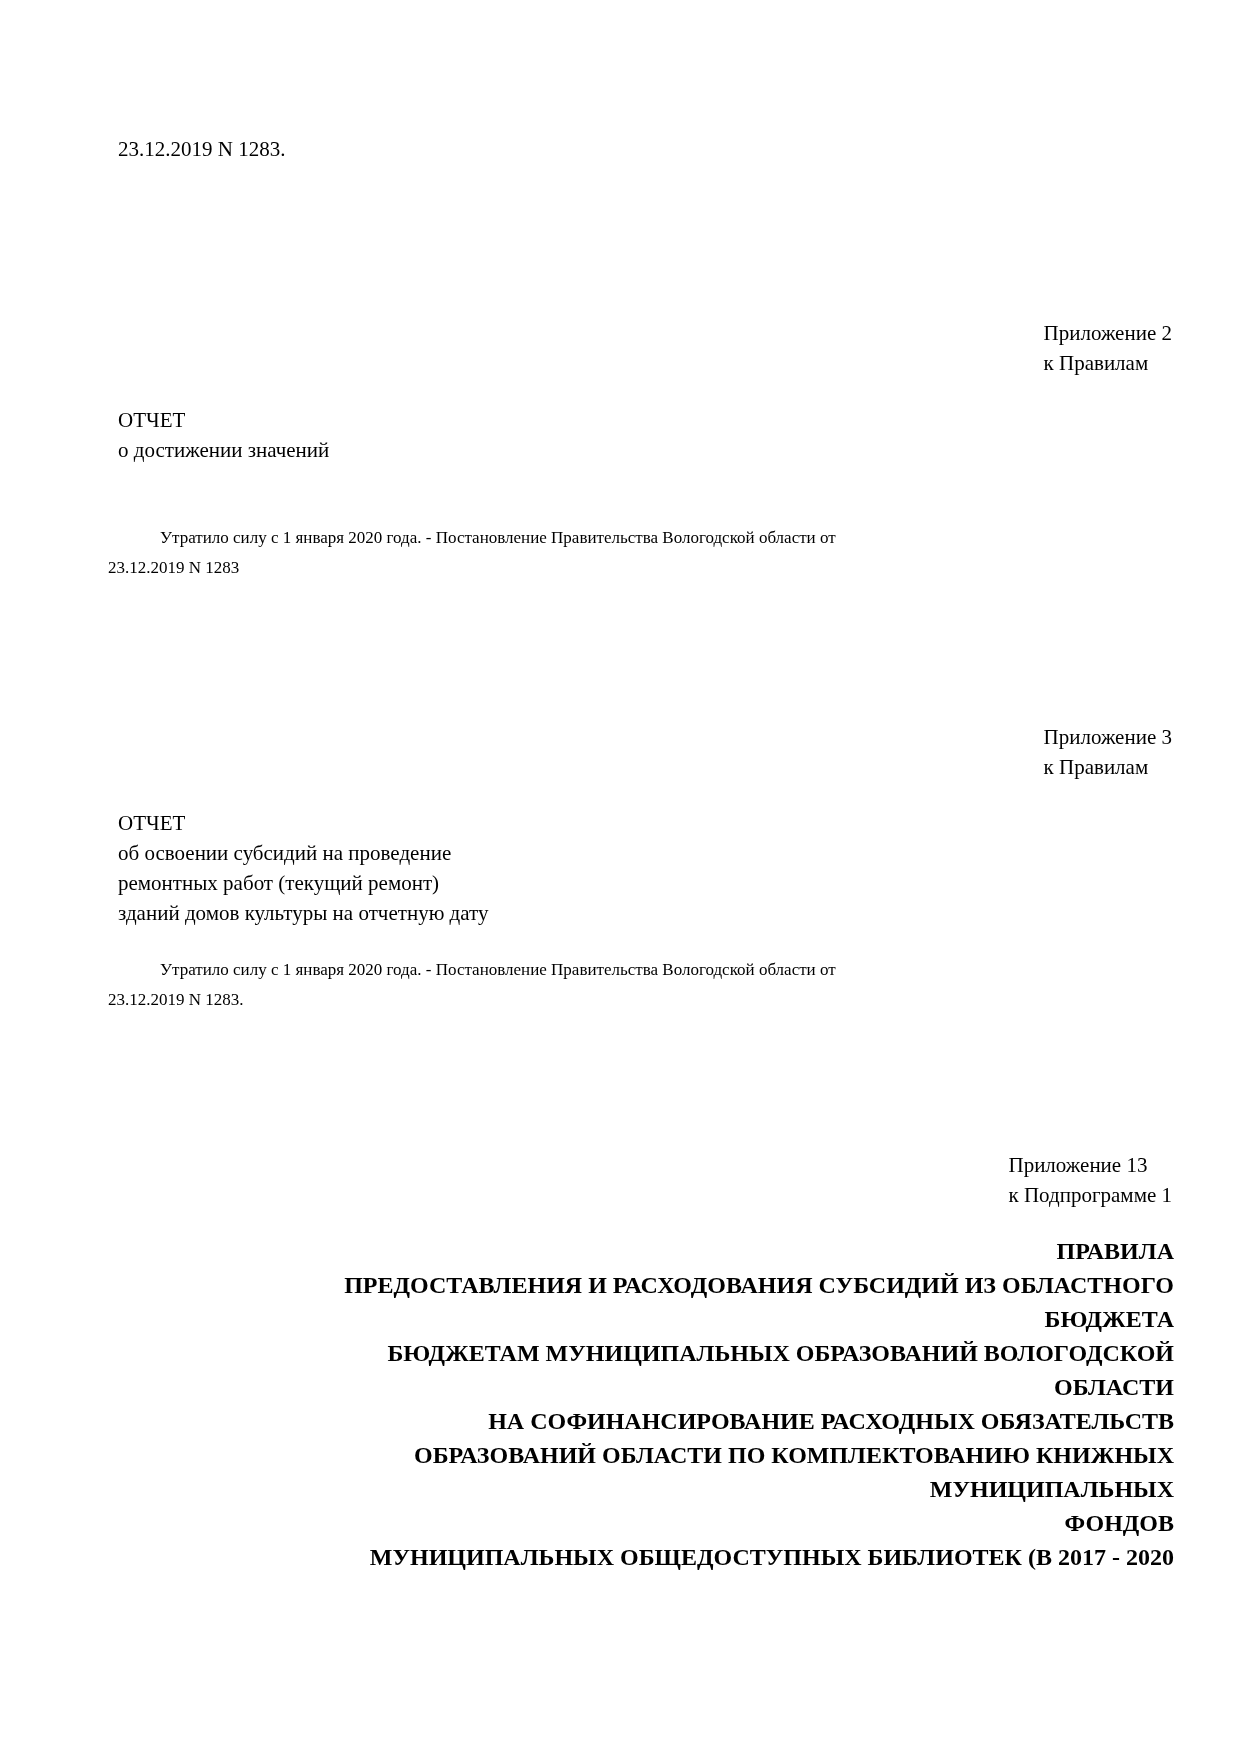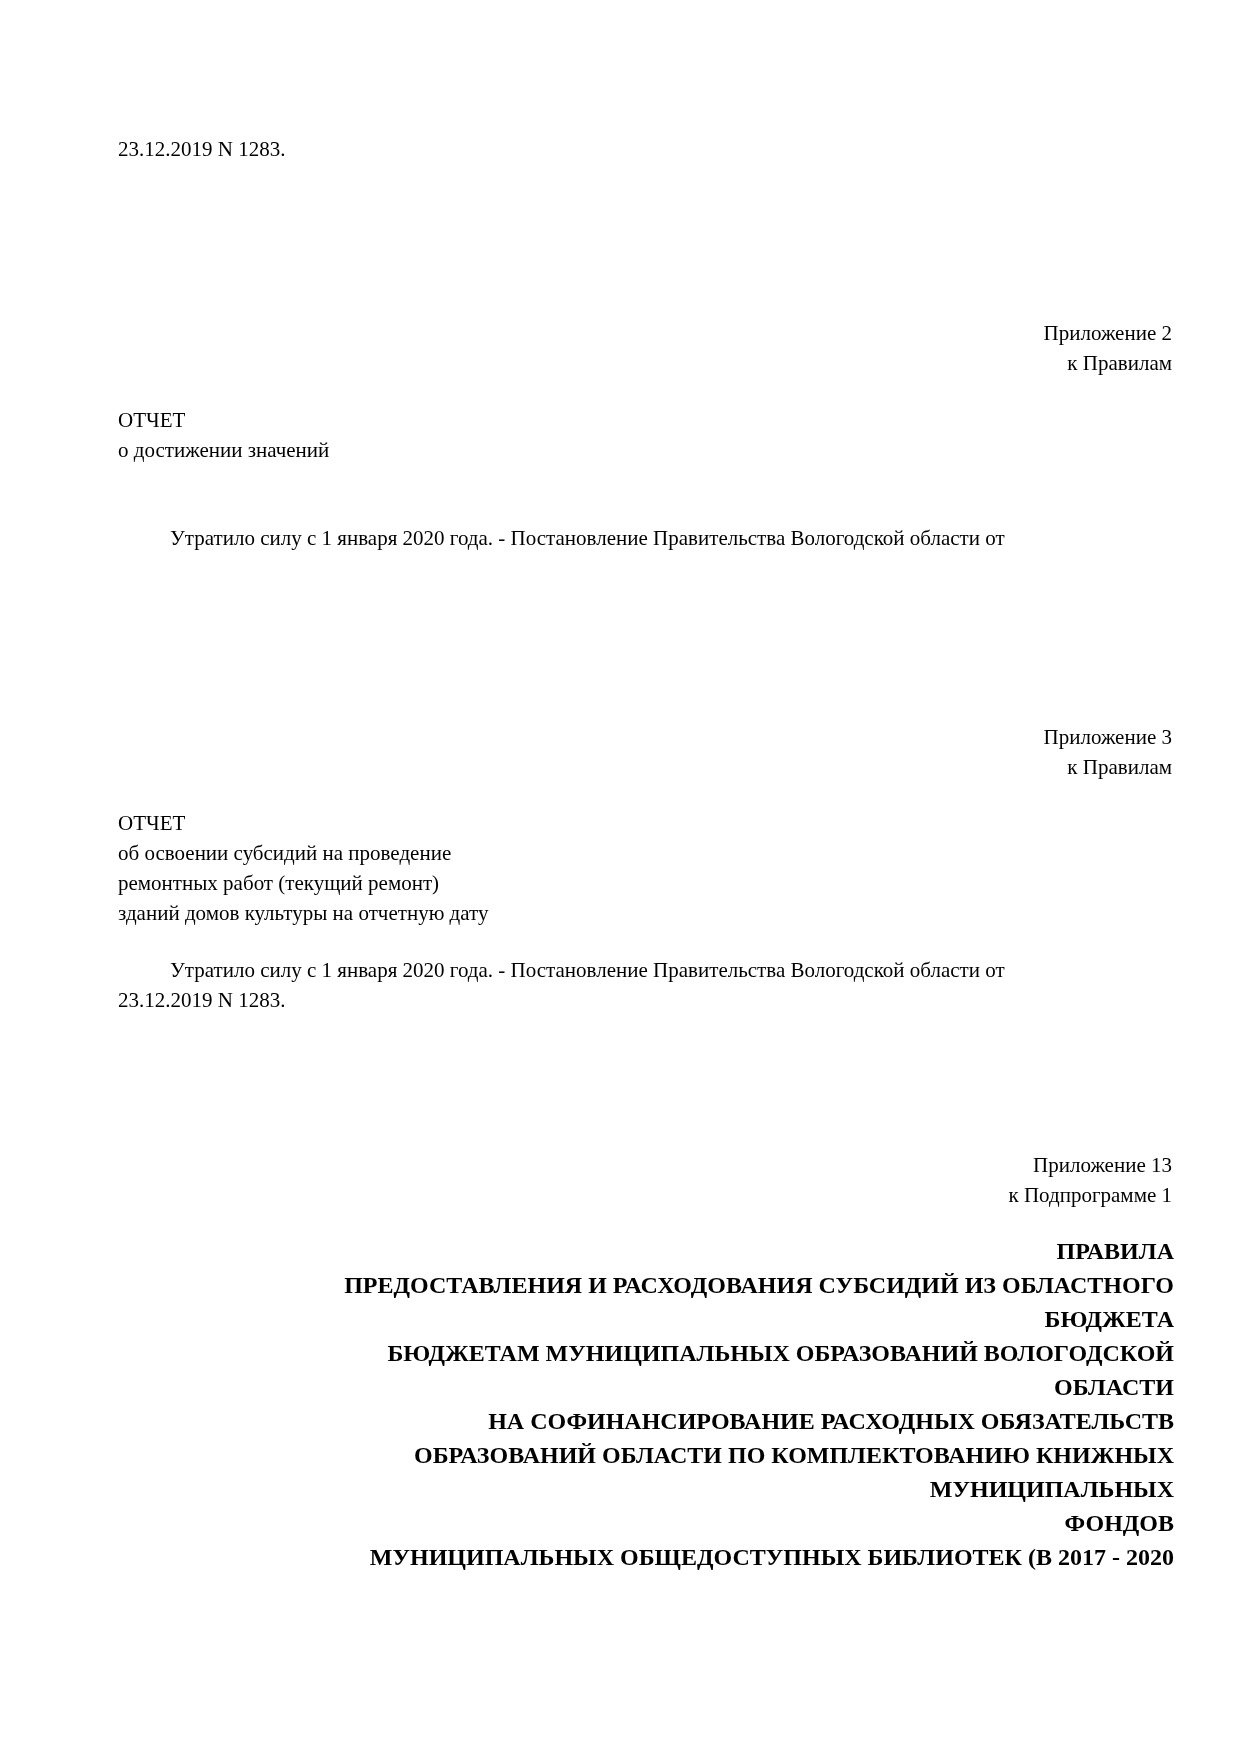--- a/index.html
+++ b/index.html
@@ -26,37 +26,37 @@
       position: absolute;
       margin: 0;
     }
     .txt {
       font-size: 21px;
       line-height: 30px;
     }
     .right-block {
       position: absolute;
       right: 68px;
-      text-align: right;
+      text-align: left;
       font-size: 21px;
       line-height: 30px;
     }
     .center-block {
       position: absolute;
       left: 118px;
       width: 1056px;
       text-align: left;
       font-size: 21px;
       line-height: 30px;
     }
     .para {
       position: absolute;
-      left: 118px;
+      left: 108px;
       width: 1056px;
-      font-size: 21px;
+      font-size: 17px;
       line-height: 30px;
       text-align: justify;
       font-family: Liberation Serif, serif;
     }
     .para .indent {
       display: inline-block;
       width: 52px;
     }
     .line {
       display: block;
@@ -85,20 +85,21 @@
       <span class="line">к Правилам</span>
     </div>
 
     <div class="center-block" style="top:405px;">
       <span class="line">ОТЧЕТ</span>
       <span class="line">о достижении значений</span>
     </div>
 
     <div class="para" style="top:523px;">
       <span class="line"><span class="indent"></span><span>Утратило силу с 1 января 2020 года. - Постановление Правительства Вологодской области от</span></span>
+      <span class="line">23.12.2019 N 1283</span>
     </div>
   </section>
 
   <section>
     <div class="right-block" style="top:722px;">
       <span class="line">Приложение 3</span>
       <span class="line">к Правилам</span>
     </div>
 
     <div class="center-block" style="top:808px;">

